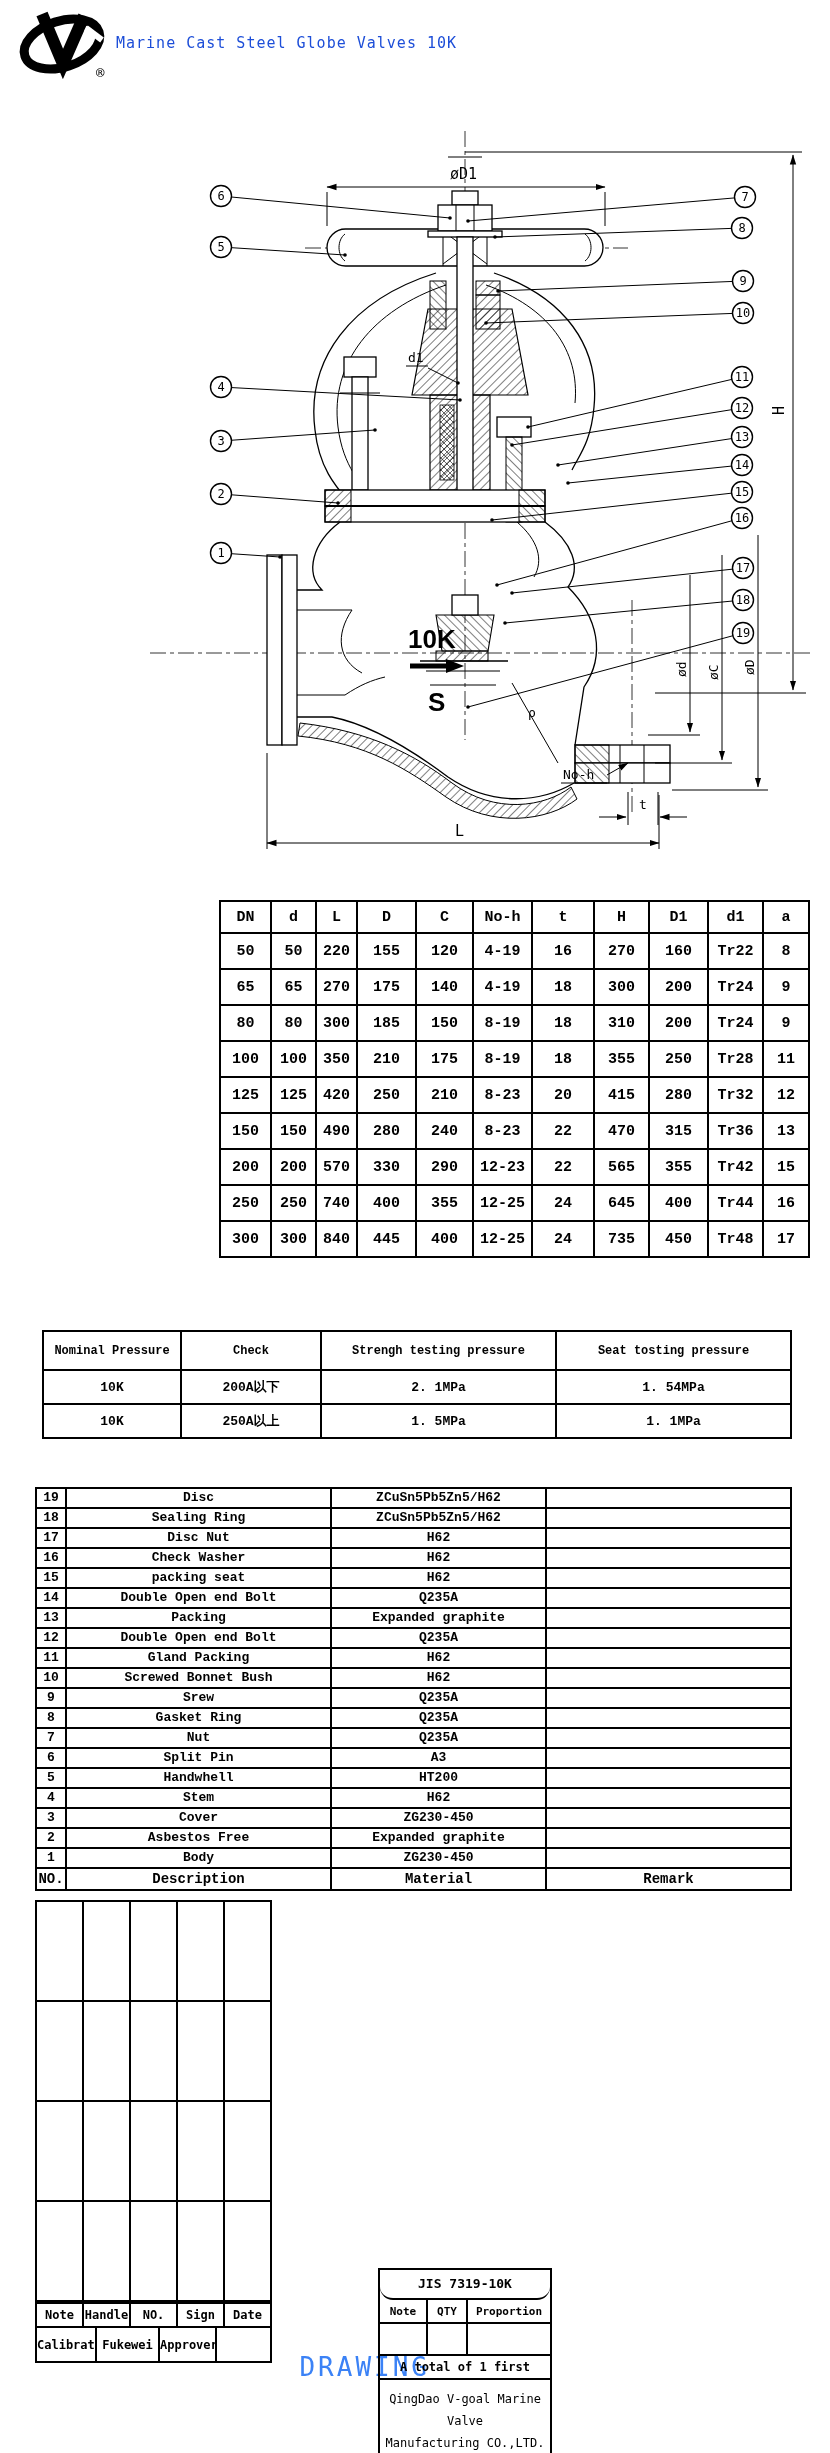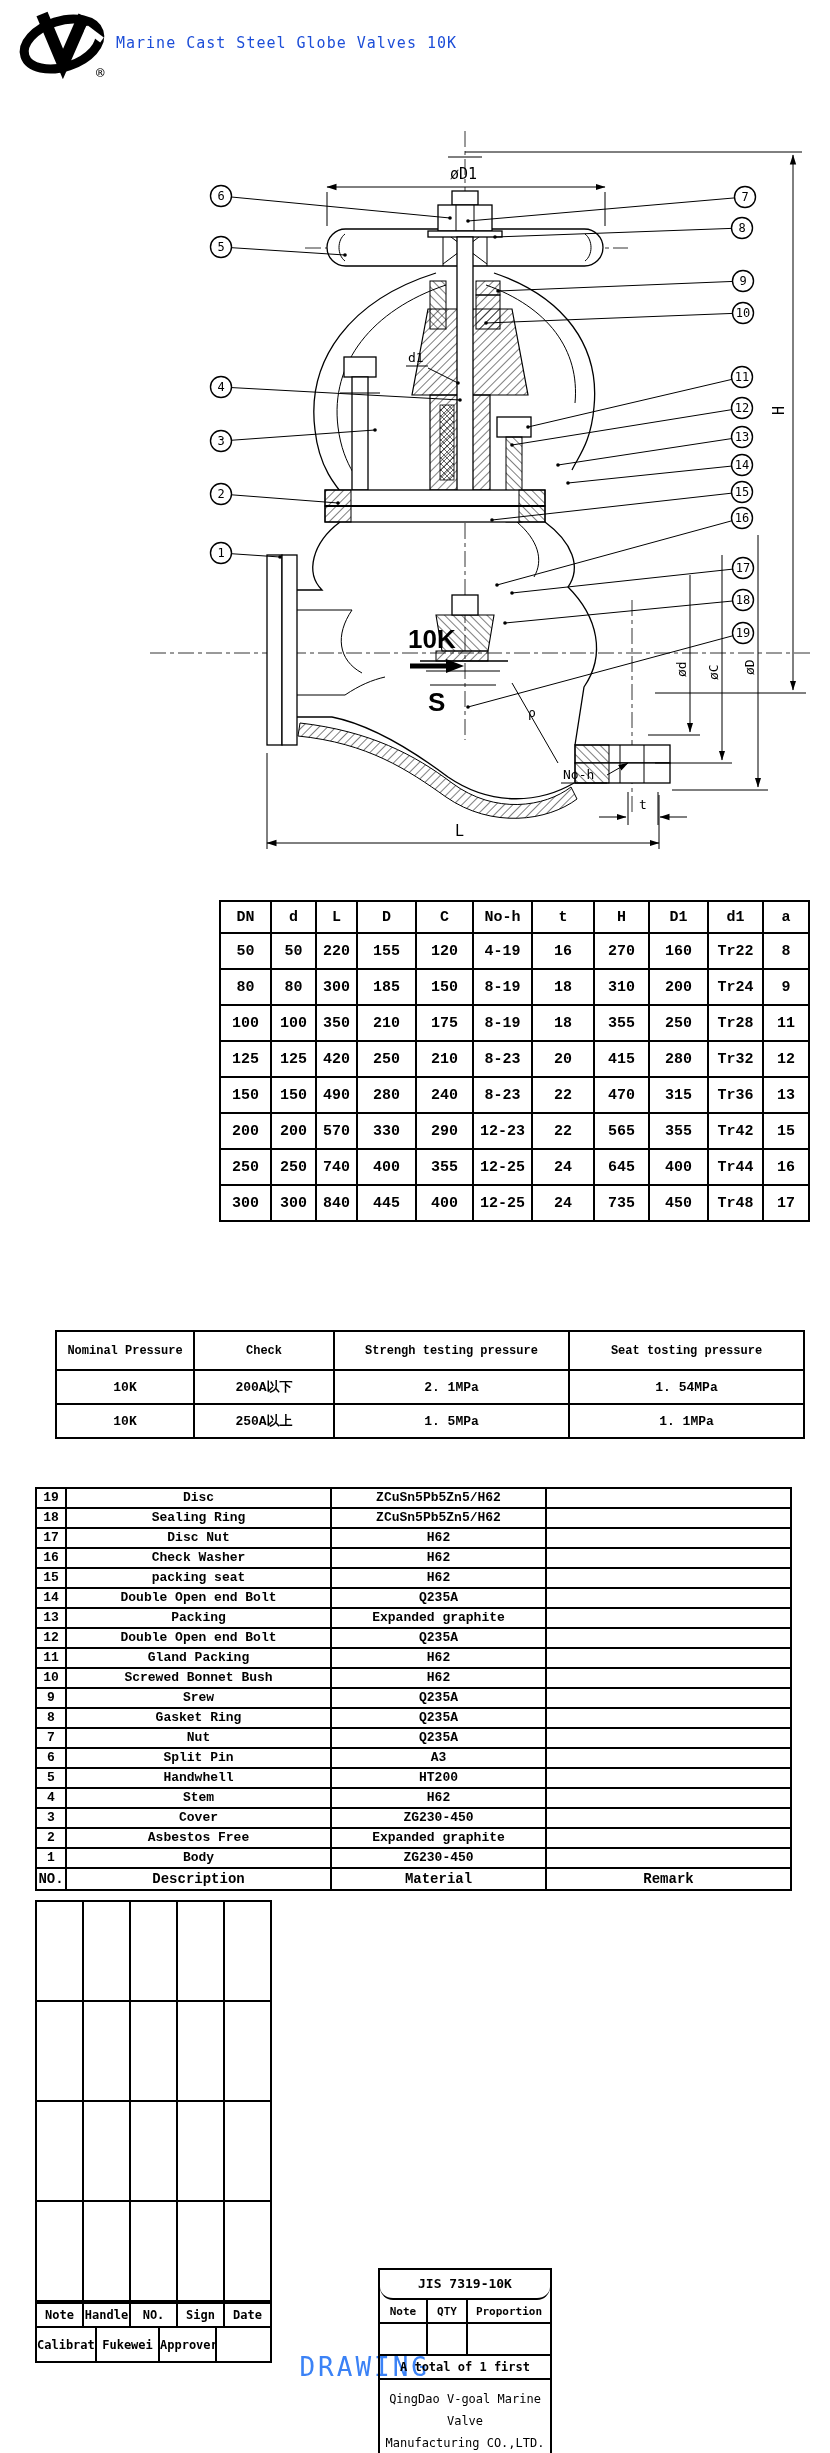--- a/index.html
+++ b/index.html
@@ -17,21 +17,21 @@
   
   .dimtable{position:absolute;left:171px;top:900px;width:589px;
             font-family:"Liberation Mono",monospace;font-weight:bold;margin-left:48px;}
   .dimtable th{height:30px;font-size:15px;}
   .dimtable td{height:34px;font-size:15px;}
 
   
   .spec-title{position:absolute;left:0;top:1290px;width:830px;text-align:center;
               font-family:"Liberation Mono",monospace;font-weight:bold;font-size:17px;letter-spacing:1px;}
   .spectable{position:absolute;left:42px;top:1330px;width:748px;
-             font-family:"Liberation Mono",monospace;font-weight:bold;margin-left:13px;}
+             font-family:"Liberation Mono",monospace;font-weight:bold;}
   .spectable th{height:37px;font-size:12px;}
   .spectable td{height:32px;font-size:13px;}
 
   
   .partstable{position:absolute;left:35px;top:1487px;width:755px;
               font-family:"Liberation Mono",monospace;font-weight:bold;}
   .partstable td,.partstable th{height:18px;line-height:18px;font-size:13px;}
   .partstable .fr th{font-size:14px;height:20px;}
 
   
@@ -394,20 +394,33 @@
           <td>155</td>
           <td>120</td>
           <td>4-19</td>
           <td>16</td>
           <td>270</td>
           <td>160</td>
           <td>Tr22</td>
           <td>8</td>
         </tr>
         <tr>
+          <td>65</td>
+          <td>65</td>
+          <td>270</td>
+          <td>175</td>
+          <td>140</td>
+          <td>4-19</td>
+          <td>18</td>
+          <td>300</td>
+          <td>200</td>
+          <td>Tr24</td>
+          <td>9</td>
+        </tr>
+        <tr>
           <td>80</td>
           <td>80</td>
           <td>300</td>
           <td>185</td>
           <td>150</td>
           <td>8-19</td>
           <td>18</td>
           <td>310</td>
           <td>200</td>
           <td>Tr24</td>

